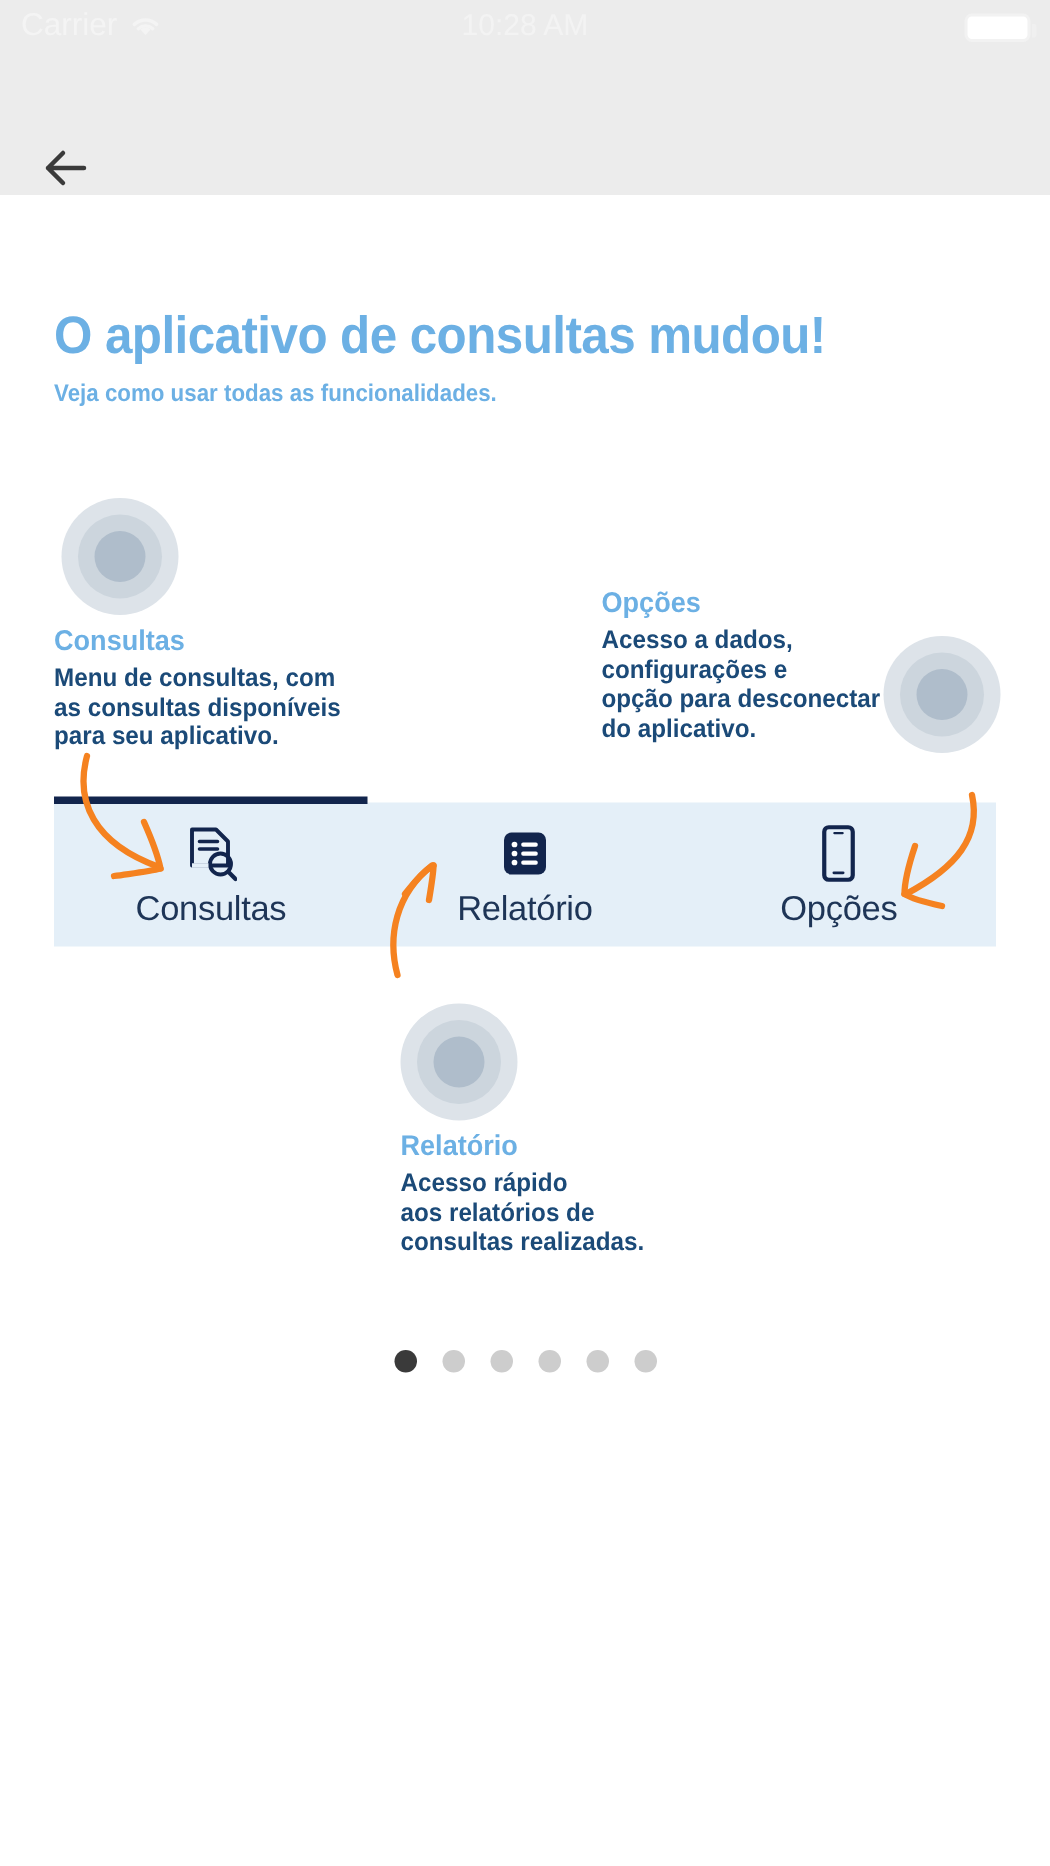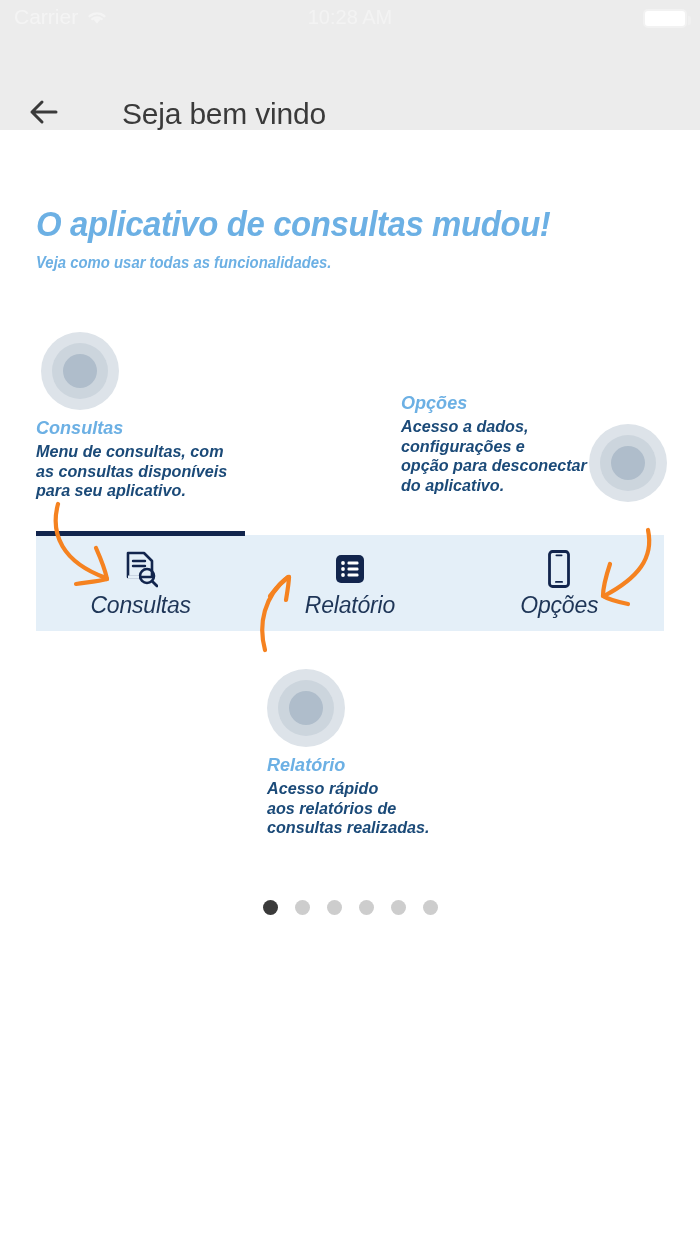--- a/index.html
+++ b/index.html
@@ -44,21 +44,21 @@
     position:absolute; left:26px; top:58px; width:46px; height:40px;
     cursor:pointer;
   }
   .appbar-title{
     position:absolute; left:122px; top:63px;
     font-size:30px; color:#3a3a3a; font-weight:400;
     letter-spacing:-0.2px;
   }
 
   
-  .page{ position:absolute; left:0; top:130px; width:580px; height:1114px; background:#fff;font-style:italic; }
+  .page{ position:absolute; left:0; top:130px; width:580px; height:1114px; background:#fff; }
 
   .headline{
     position:absolute; left:36px; top:74px;
     font-size:35px; font-weight:bold; color:#6cb0e4;
     font-stretch:condensed; letter-spacing:-0.4px;
     transform:scaleX(0.94); transform-origin:left top;
     white-space:nowrap;
   }
   .subheadline{
     position:absolute; left:36px; top:124px;
@@ -134,21 +134,20 @@
   <div class="sb-time">10:28 AM</div>
   <div class="sb-batt"></div>
 </div>
 
 <div class="appbar">
   <div class="back-btn">
     <svg width="46" height="40" viewBox="0 0 46 40">
       <path d="M30 20 H6 M16 10 L6 20 L16 30" stroke="#3a3a3a" stroke-width="3" fill="none" stroke-linecap="round" stroke-linejoin="round"></path>
     </svg>
   </div>
-  <div class="appbar-title">Seja bem vindo</div>
 </div>
 
 <div class="page">
 
   <div class="headline">O aplicativo de consultas mudou!</div>
   <div class="subheadline">Veja como usar todas as funcionalidades.</div>
 
   <div class="ripple" style="left:41px; top:202px;">
     <i class="r1"></i>
       <i class="r2"></i>

